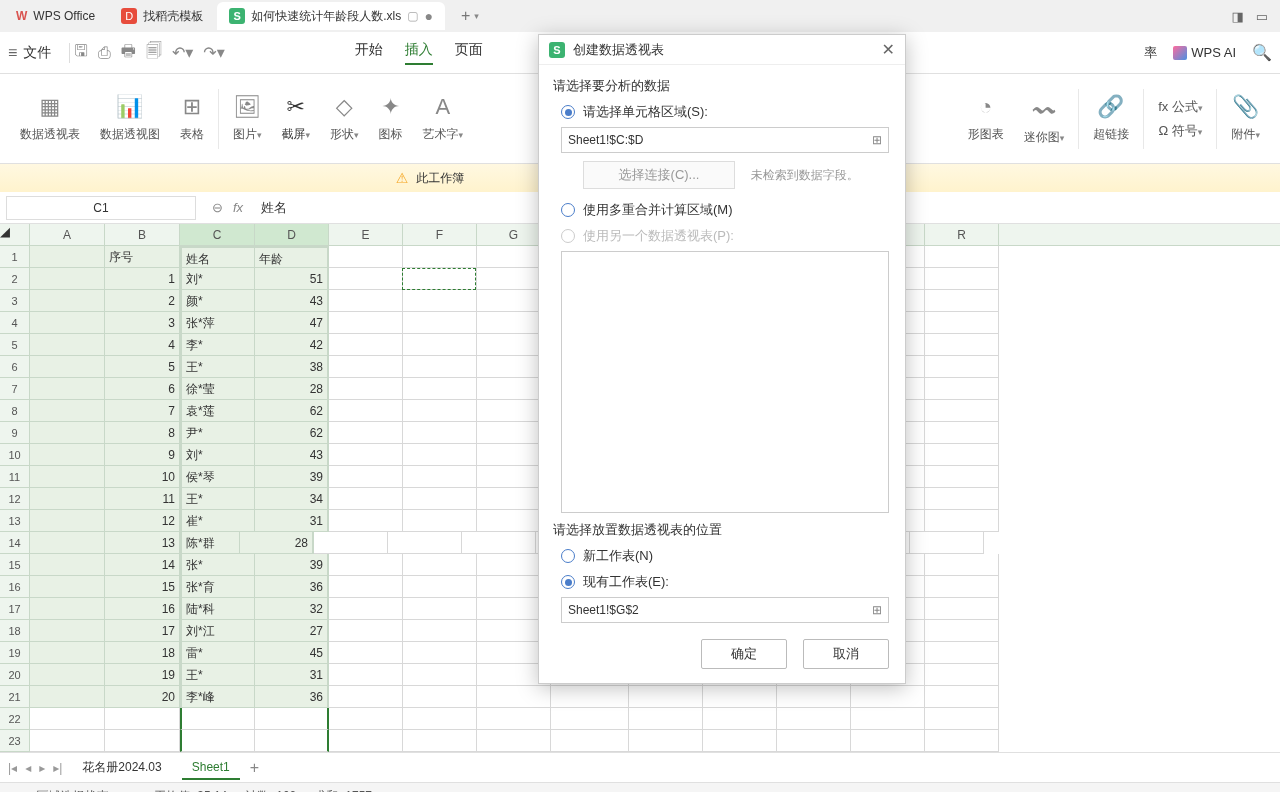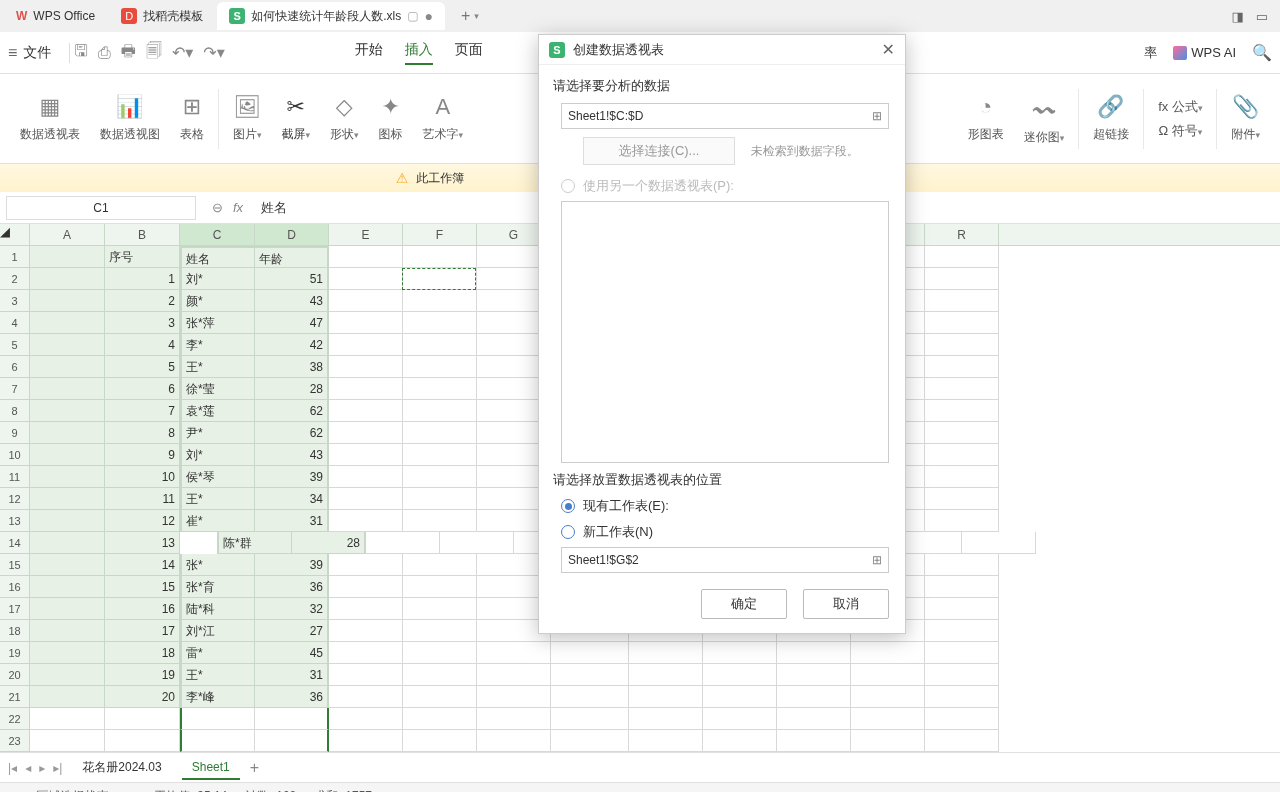--- a/index.html
+++ b/index.html
@@ -436,21 +436,21 @@
         <div class="cell" style="width: 74px;"></div>
         <div class="cell" style="width: 74px;"></div>
         <div class="cell" style="width: 74px;"></div>
         <div class="cell" style="width: 74px;"></div>
         <div class="cell" style="width: 74px;"></div>
       </div>
       <div class="row">
         <div class="row-h">14</div>
         <div class="cell data" style="width: 75px;"></div>
         <div class="cell num data" style="width: 75px;">13</div>
-        <div class="cell data sel-border-l" style="width: 75px; margin-left: 37px;">陈*群</div>
+        <div class="cell data sel-border-l" style="width: 60px;">陈*群</div>
         <div class="cell num data sel-border-r" style="width: 74px;">28</div>
         <div class="cell" style="width: 74px;"></div>
         <div class="cell" style="width: 74px;"></div>
         <div class="cell" style="width: 74px;"></div>
         <div class="cell" style="width: 78px;"></div>
         <div class="cell" style="width: 74px;"></div>
         <div class="cell" style="width: 74px;"></div>
         <div class="cell" style="width: 74px;"></div>
         <div class="cell" style="width: 74px;"></div>
         <div class="cell" style="width: 74px;"></div>
@@ -640,45 +640,53 @@
 
 <div class="dialog">
   <div class="dlg-title">
     <span class="app-icon-s">S</span>
     <span>创建数据透视表</span>
     <span class="dlg-close">✕</span>
   </div>
   <div class="dlg-body">
     <div class="dlg-section">请选择要分析的数据</div>
 
+    <div class="radio-row">
+      <span class="radio checked"></span>
+      <span>请选择单元格区域(S):</span>
+    </div>
     <div class="txt-input">
       <span>Sheet1!$C:$D</span>
       <span class="picker">⊞</span>
     </div>
 
     <div>
       <span class="sub-btn">选择连接(C)...</span>
       <span class="sub-hint">未检索到数据字段。</span>
     </div>
 
+    <div class="radio-row">
+      <span class="radio"></span>
+      <span>使用多重合并计算区域(M)</span>
+    </div>
 
     <div class="radio-row" style="color:#bbb;">
       <span class="radio disabled"></span>
       <span>使用另一个数据透视表(P):</span>
     </div>
     <div class="listbox"></div>
 
     <div class="dlg-section">请选择放置数据透视表的位置</div>
     <div class="radio-row">
+      <span class="radio"></span>
+      <span>新工作表(N)</span>
+    </div>
+    <div class="radio-row">
       <span class="radio checked"></span>
       <span>现有工作表(E):</span>
-    </div>
-    <div class="radio-row">
-      <span class="radio"></span>
-      <span>新工作表(N)</span>
     </div>
     <div class="txt-input">
       <span>Sheet1!$G$2</span>
       <span class="picker">⊞</span>
     </div>
   </div>
   <div class="dlg-footer">
     <div class="btn">确定</div>
     <div class="btn">取消</div>
   </div>

